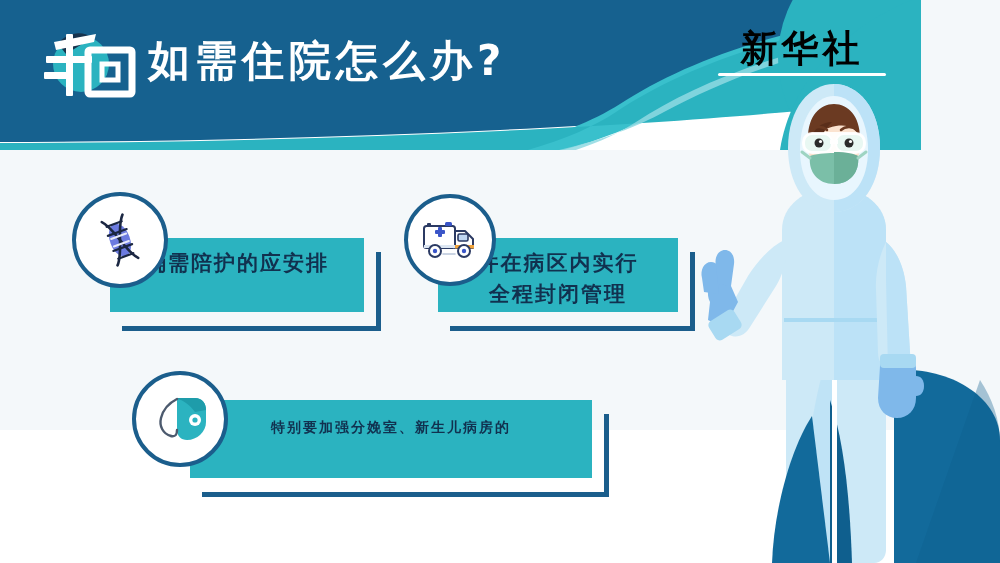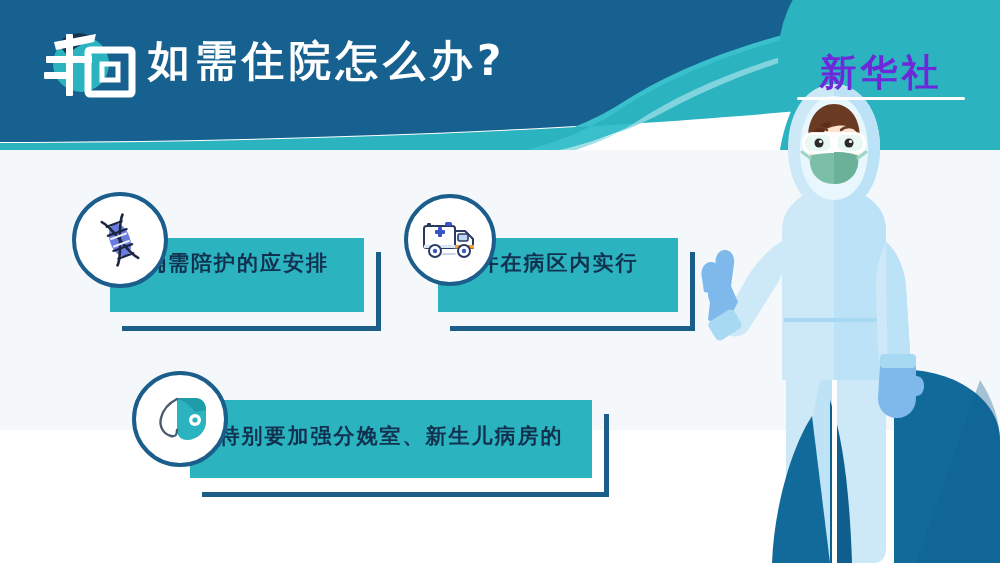--- a/index.html
+++ b/index.html
@@ -16,42 +16,42 @@
   .bg-body{
     position:absolute;left:0;top:0;width:1000px;height:430px;
     background:#F4F8FA;
   }
   .bg-bottom{
     position:absolute;left:0;top:430px;width:1000px;height:133px;
     background:#FFFFFF;
   }
 
   
-  .header-wrap{position:absolute;left:0;top:0;width:1000px;height:150px;overflow:hidden;}
+  .header-wrap{position:absolute;left:0;top:0;width:921px;height:150px;overflow:hidden;}
   .header-svg{position:absolute;left:0;top:0;}
 
   .logo-mark{
     position:absolute;left:36px;top:24px;width:104px;height:84px;
   }
   .logo-svg{display:block;}
 
   .poster-title{
     position:absolute;left:148px;top:33px;
     font-size:42px;font-weight:bold;color:#FFFFFF;
     letter-spacing:5px;line-height:56px;white-space:nowrap;
     font-family:"DejaVu Sans","Liberation Sans",sans-serif;
   }
 
   .brand{
     position:absolute;right:24px;top:28px;width:190px;text-align:center;
     z-index:6;
   }
   .brand-cn{
-    font-size:37px;font-weight:bold;color:#6d28d9;letter-spacing:4px;
-    line-height:42px;font-family:"DejaVu Sans","Liberation Sans",sans-serif;margin-top:24px;
+    font-size:37px;font-weight:bold;color:#000000;letter-spacing:4px;
+    line-height:42px;font-family:"DejaVu Sans","Liberation Sans",sans-serif;
   }
   .brand-rule{
     width:168px;height:3px;background:#FFFFFF;margin:3px auto 3px auto;border-radius:2px;
   }
   .brand-en{
     font-size:19px;font-weight:bold;color:#FFFFFF;letter-spacing:1.5px;
     font-style:italic;line-height:22px;
   }
 
   
@@ -227,20 +227,21 @@
         </g>
       </svg>
     </div>
   </div>
 
   <div class="card">
     <div class="card-bracket" style="left:450px;top:252px;width:240px;height:74px;"></div>
     <div class="card-box" style="left:438px;top:238px;width:240px;height:74px;"></div>
     <div class="card-text" style="left:438px;top:248px;width:240px;font-size:21px;line-height:31px;">
       <span class="line">并在病区内实行</span>
+      <span class="line">全程封闭管理</span>
     </div>
     <div class="icon-circle" style="left:404px;top:194px;width:92px;height:92px;">
       <svg width="58" height="44" viewBox="0 0 58 44">
         <rect x="3" y="8" width="31" height="22" rx="2.5" fill="#FFFFFF" stroke="#2B3A63" stroke-width="2"></rect>
         <path d="M34,13 L44,13 L52,21 L52,30 L34,30 Z" fill="#FFFFFF" stroke="#2B3A63" stroke-width="2" stroke-linejoin="round"></path>
         <rect x="37" y="16" width="10" height="7" rx="1.5" fill="#BFD6F2" stroke="#2B3A63" stroke-width="1.6"></rect>
         <rect x="34" y="27" width="19" height="3.5" fill="#F0A33C"></rect>
         <rect x="3" y="27" width="31" height="3" fill="#DCE6F2"></rect>
         <g fill="#3A55C8">
           <rect x="14" y="12" width="10" height="4" rx="1"></rect>
@@ -253,21 +254,21 @@
         <circle cx="43" cy="33" r="6" fill="#FFFFFF" stroke="#2B3A63" stroke-width="2"></circle>
         <circle cx="43" cy="33" r="2.2" fill="#3A55C8"></circle>
         <line x1="22" y1="36" x2="34" y2="36" stroke="#B9C6DA" stroke-width="1.6" stroke-linecap="round"></line>
       </svg>
     </div>
   </div>
 
   <div class="card">
     <div class="card-bracket" style="left:202px;top:414px;width:402px;height:78px;"></div>
     <div class="card-box" style="left:190px;top:400px;width:402px;height:78px;"></div>
-    <div class="card-text" style="left:190px;top:411px;width:402px;font-size:21px;line-height:32px;margin-top:9px;">
+    <div class="card-text" style="left:190px;top:411px;width:402px;font-size:14px;line-height:32px;">
       <span class="line">特别要加强分娩室、新生儿病房的</span>
     </div>
     <div class="icon-circle" style="left:132px;top:371px;width:96px;height:96px;">
       <svg width="58" height="50" viewBox="0 0 58 50">
         <path d="M26,4 L44,4 C51,4 55,9 55,16 L55,28 C55,38 46,46 36,46 C30,46 26,42 26,36 Z" fill="#2BB3C0"></path>
         <path d="M26,4 L44,4 C51,4 55,9 55,16 L44,18 C38,10 32,6 26,5 Z" fill="#1E9CAA"></path>
         <path d="M26,5 C18,9 12,16 10,24 C8,32 12,40 20,42" stroke="#4C5A6E" stroke-width="2.4" fill="none" stroke-linecap="round"></path>
         <path d="M20,42 C25,43 26,40 26,36" stroke="#4C5A6E" stroke-width="2.4" fill="none" stroke-linecap="round"></path>
         <circle cx="44" cy="26" r="6" fill="#FFFFFF"></circle>
         <circle cx="44" cy="26" r="2.6" fill="#2BB3C0"></circle>

